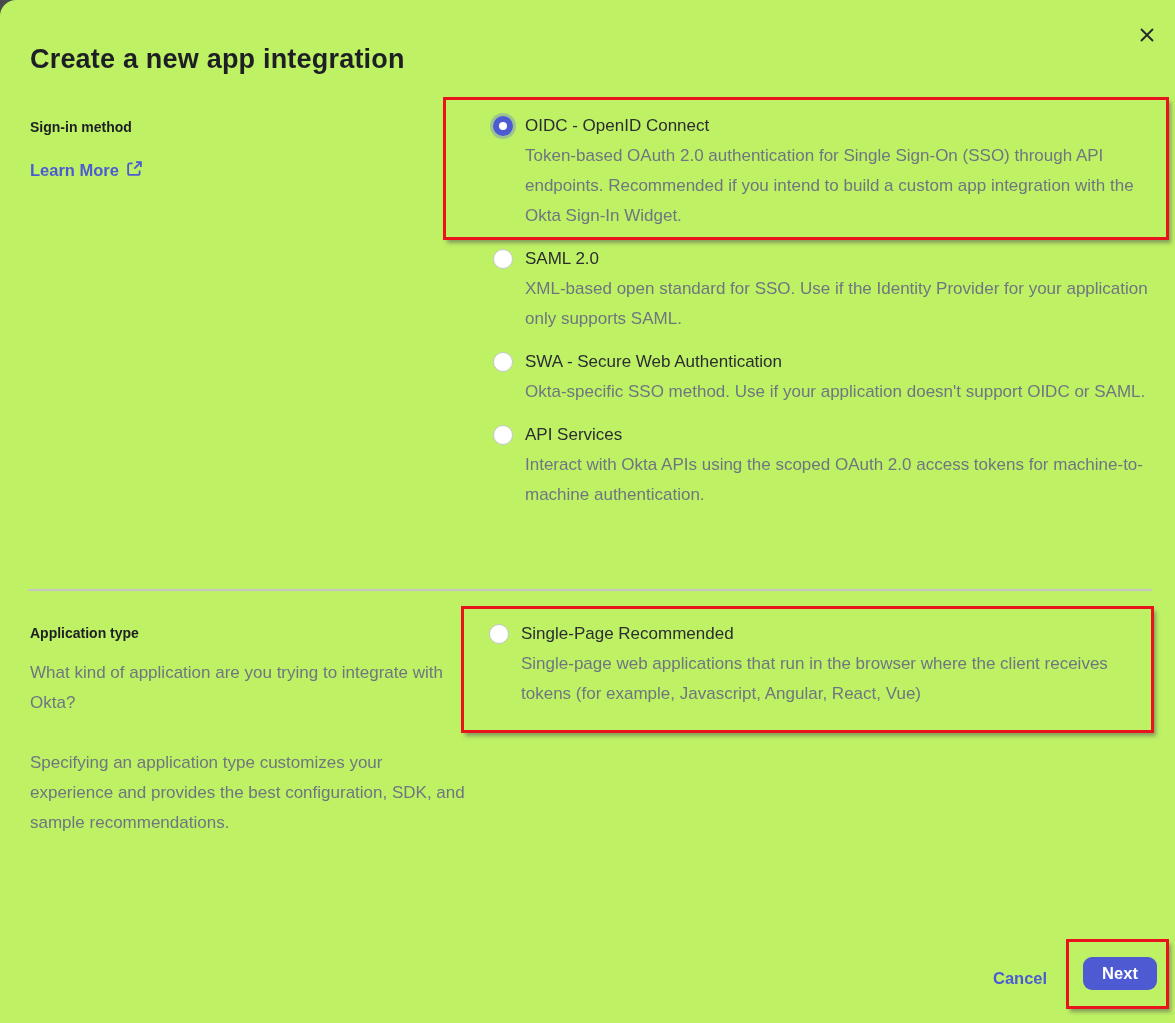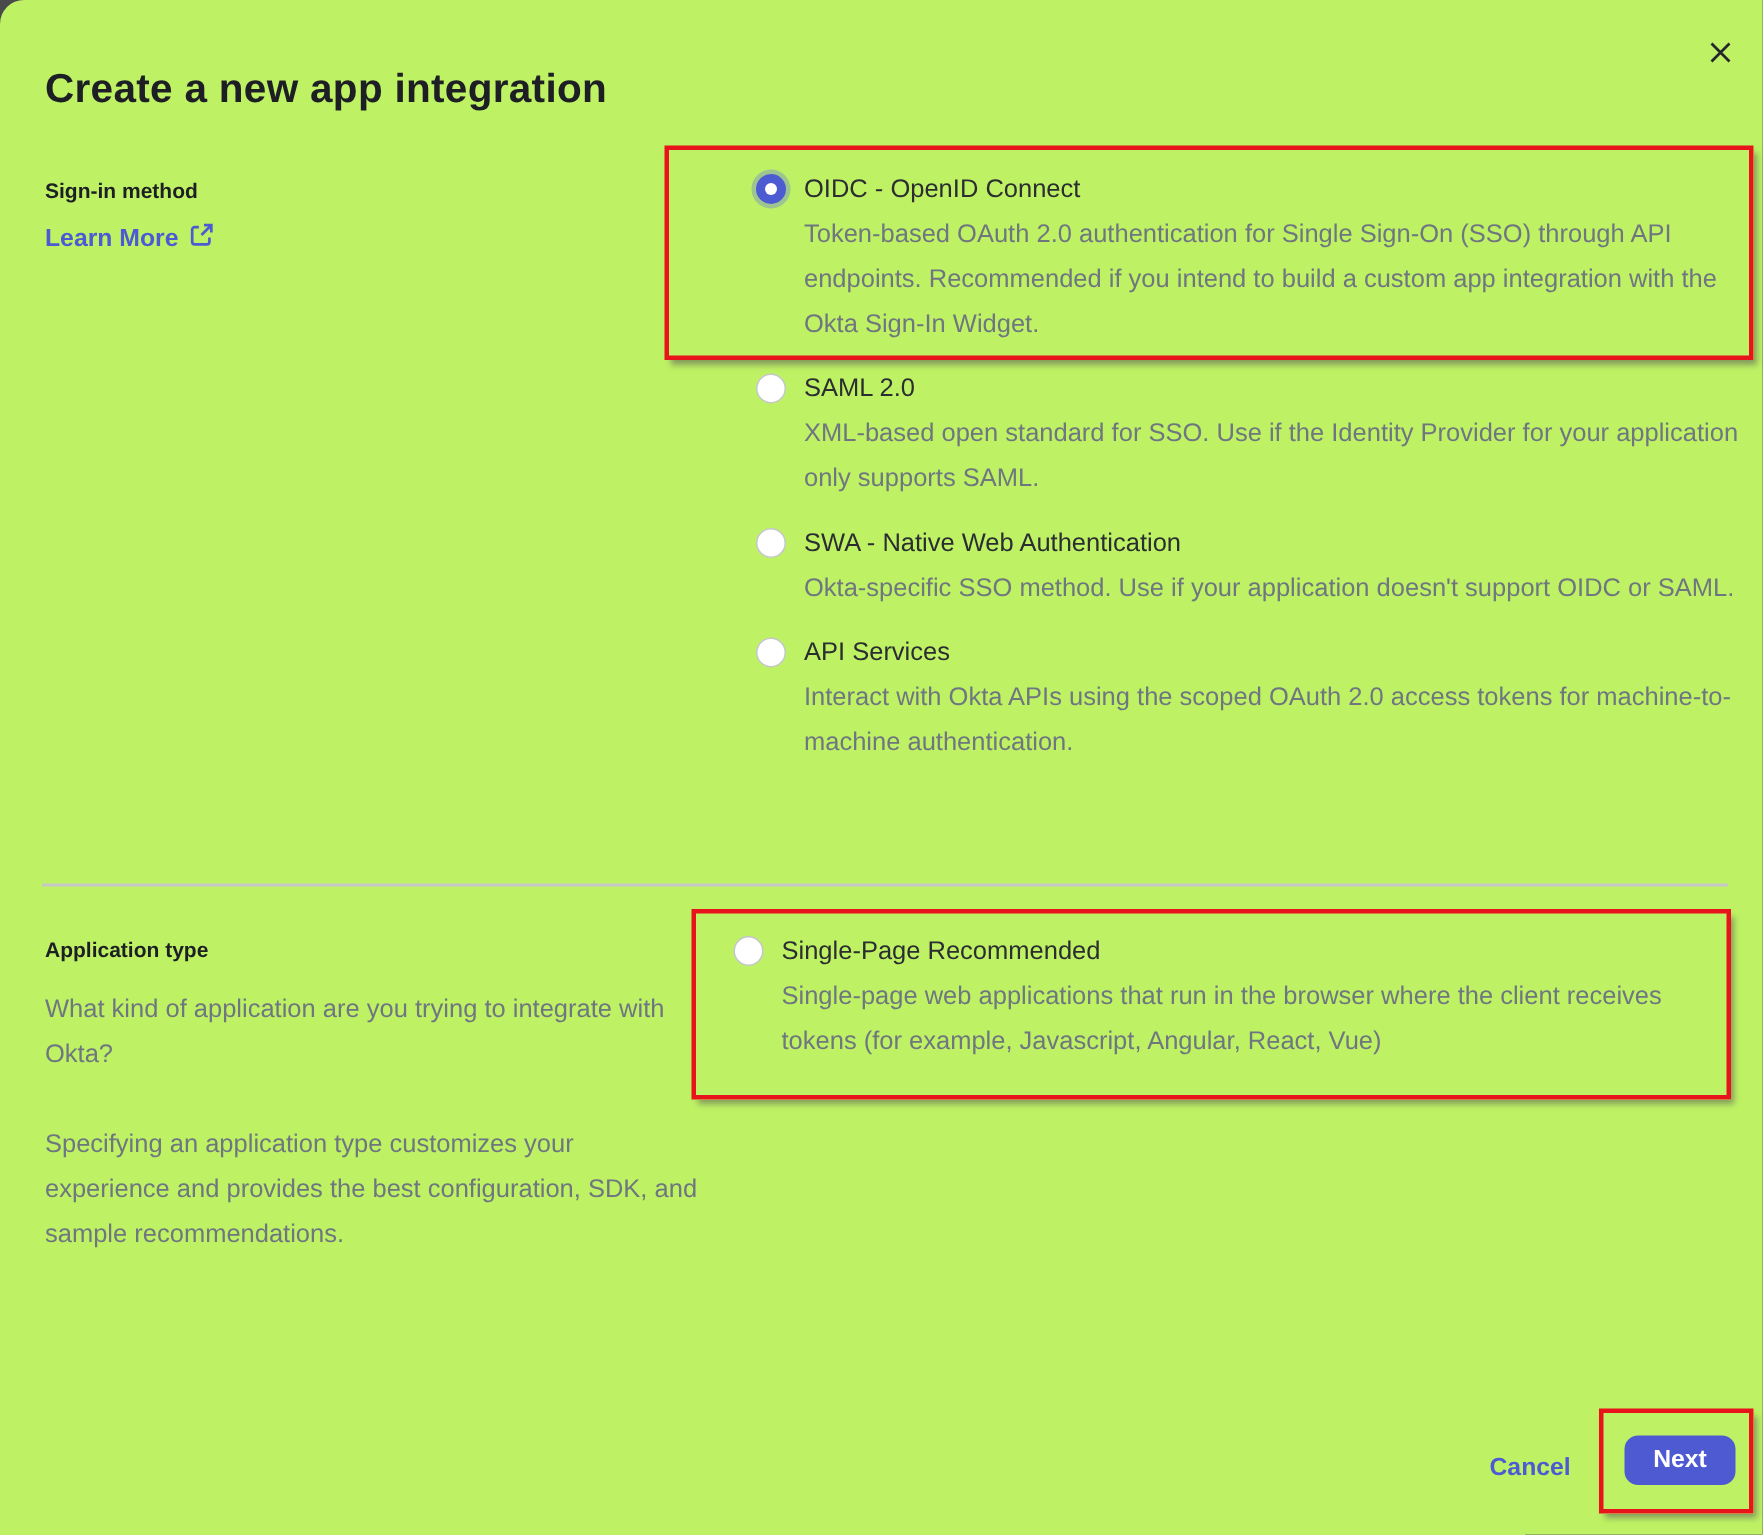--- a/index.html
+++ b/index.html
@@ -13,25 +13,25 @@
   .close-btn { position:absolute; left:1134px; top:22px; width:26px; height:26px;
     display:flex; align-items:center; justify-content:center; cursor:pointer; z-index:2; }
   .close-btn svg { stroke:#24272b; stroke-width:1.8; }
 
   .page-title { position:absolute; left:30px; top:44px; font-size:27px;
     font-weight:600; color:#1d1f24; letter-spacing:.2px; }
 
   .sec-heading { font-size:14px; font-weight:700; color:#1d1f24; line-height:26px; }
 
   .sec1-left { position:absolute; left:30px; top:114px; width:400px; }
-  .learn-more { margin-top:8px; display:flex; align-items:center; gap:7px;
+  .learn-more { margin-top:20px; display:flex; align-items:center; gap:7px;
     color:#4d5bd3; font-size:16.5px; font-weight:700; cursor:pointer; width:max-content; }
   .learn-more svg { stroke:#4d5bd3; }
 
-  .sec1-right { position:absolute; left:504px; top:111px; width:668px; z-index:2; }
+  .sec1-right { position:absolute; left:493px; top:111px; width:668px; z-index:2; }
   .sec2-right { position:absolute; left:489px; top:619px; width:668px; z-index:2; }
 
   .option { display:flex; gap:12px; margin-bottom:13px; }
   .sec2-right .option { margin-bottom:16px; }
   .radio { flex:0 0 20px; width:20px; height:20px; border-radius:50%;
     border:1.5px solid #c3c7cc; background:#fff; margin-top:5px; cursor:pointer; }
   .option.selected .radio { border:none; background:#4d5bd3; position:relative;
     box-shadow:0 0 0 3px rgba(100,115,225,.35); }
   .option.selected .radio::after { content:""; position:absolute; left:6px; top:6px;
     width:8px; height:8px; border-radius:50%; background:#ffffff; }
@@ -99,21 +99,21 @@
     <div class="option">
       <span class="radio"></span>
       <div class="option-text">
         <div class="option-label">SAML 2.0</div>
         <div class="option-desc">XML-based open standard for SSO. Use if the Identity Provider for your application only supports SAML.</div>
       </div>
     </div>
     <div class="option">
       <span class="radio"></span>
       <div class="option-text">
-        <div class="option-label">SWA - Native Web Authentication</div>
+        <div class="option-label">SWA - Secure Web Authentication</div>
         <div class="option-desc">Okta-specific SSO method. Use if your application doesn't support OIDC or SAML.</div>
       </div>
     </div>
     <div class="option">
       <span class="radio"></span>
       <div class="option-text">
         <div class="option-label">API Services</div>
         <div class="option-desc">Interact with Okta APIs using the scoped OAuth 2.0 access tokens for machine-to-machine authentication.</div>
       </div>
     </div>

